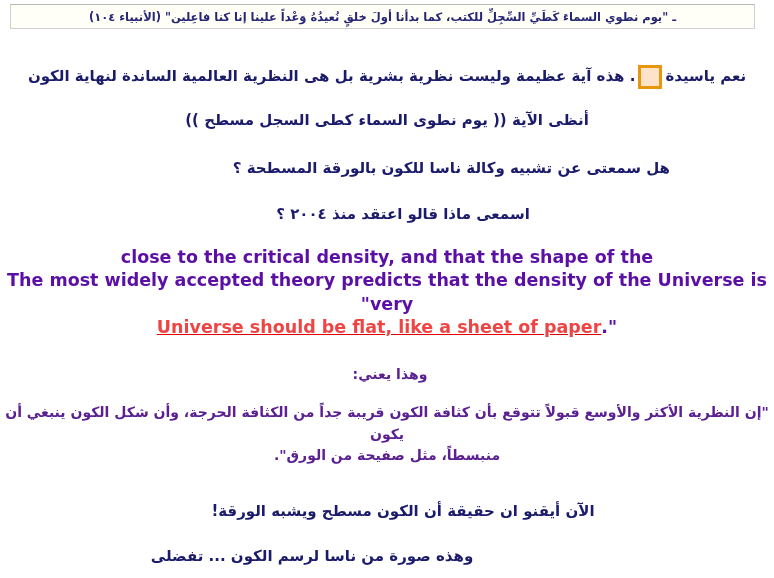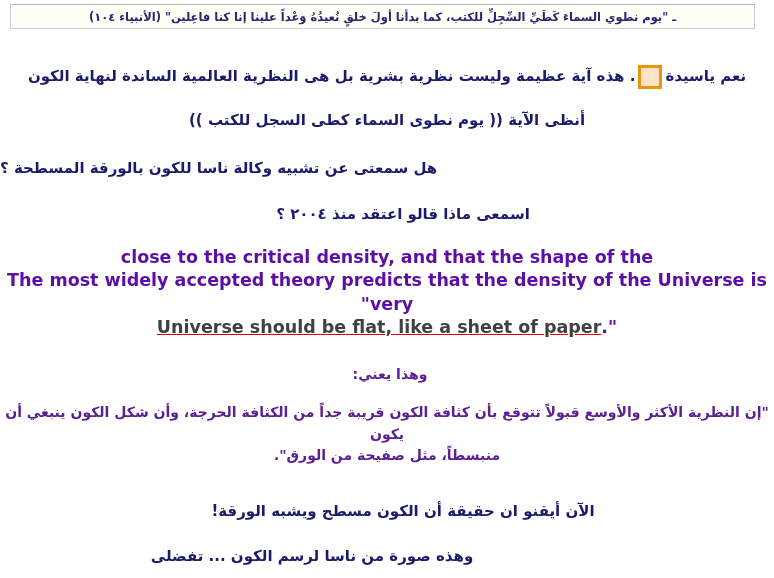--- a/index.html
+++ b/index.html
@@ -97,21 +97,21 @@
     vertical-align: middle;
     width: 24px;
     height: 24px;
     box-sizing: border-box;
     background: #fce3c9;
     border: 3px solid #e8960c;
     margin: 0 3px;
   }
 
   .row-2 { position: absolute; top: 64px;  left: 0; width: 774px; text-align: center; }
-  .row-3 { position: absolute; top: 112px; left: 0; width: 670px; text-align: left; }
+  .row-3 { position: absolute; top: 112px; left: 0; width: 670px; text-align: right; }
   .row-4 { position: absolute; top: 158px; left: 16px; width: 774px; text-align: center; }
 
   
   .en-block {
     position: absolute;
     top: 202px;
     left: 0;
     width: 774px;
     text-align: center;
     direction: rtl;
@@ -120,21 +120,21 @@
     font-weight: bold;
     color: #5b0fa5;
     line-height: 1.33;
   }
   .en-block .en-seg {
     direction: ltr;
     unicode-bidi: embed;
     display: inline;
   }
   .en-block .red-underline {
-    color: #404040;
+    color: #ef4444;
     text-decoration: underline;
     text-decoration-color: #e00000;
   }
   .en-block .quote-mark { color: #5b0fa5; }
 
   .row-meaning { position: absolute; top: 318px; left: 3px; width: 774px; text-align: center; }
 
   .ar-trans {
     position: absolute;
     top: 358px;
@@ -162,21 +162,21 @@
     <span class="verse">ـ "يوم نطوي السماءَ كَطَيِّ السِّجِلِّ للكتب، كما بدأنا أولَ خلقٍ نُعيدُهُ وَعْداً علينا إنا كنا فاعِلين" (الأنبياء ١٠٤)</span>
   </div>
 
   <div class="content">
 
     <div class="row-1 line">
       <span class="seg ar-navy">نعم ياسيدة</span><span class="broken-img"></span><span class="seg ar-navy">. هذه آية عظيمة وليست نظرية بشرية بل هى النظرية العالمية الساندة لنهاية الكون</span>
     </div>
 
     <div class="row-2 line">
-      <span class="ar-navy">أنظى الآية (( يوم نطوى السماء كطى السجل للكتب ))</span>
+      <span class="ar-navy">أنظى الآية (( يوم نطوى السماء كطى السجل مسطح ))</span>
     </div>
 
     <div class="row-3 line">
       <span class="ar-navy">هل سمعتى عن تشبيه وكالة ناسا للكون بالورقة المسطحة ؟</span>
     </div>
 
     <div class="row-4 line">
       <span class="ar-navy">اسمعى ماذا قالو اعتقد منذ ٢٠٠٤ ؟</span>
     </div>
 

